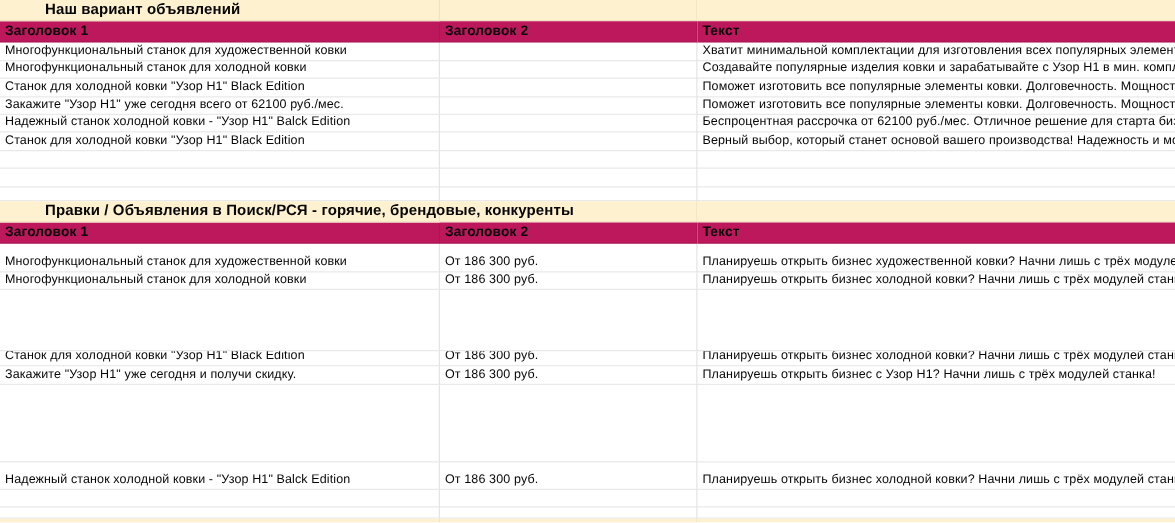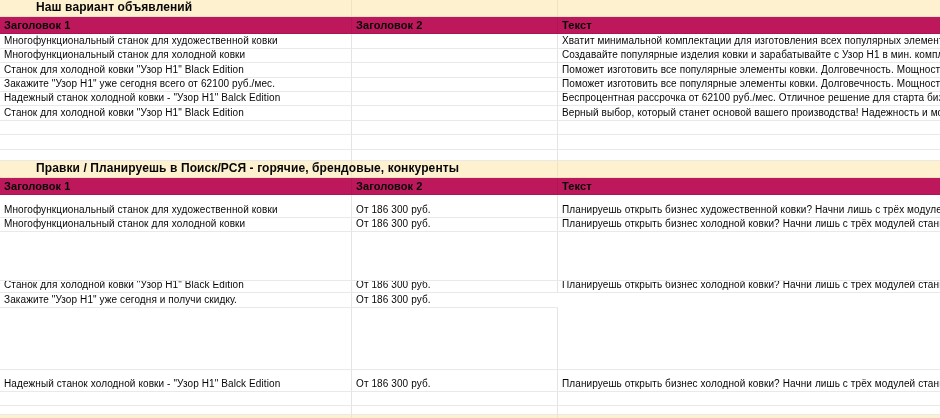--- a/index.html
+++ b/index.html
@@ -102,21 +102,21 @@
       <div class="cell" style="width: 352px;"></div>
       <div class="cell" style="width: 206px;"></div>
       <div class="cell" style="width: 382px;"></div>
     </div>
     <div class="row row--data" style="height: 11px;">
       <div class="cell" style="width: 352px;"></div>
       <div class="cell" style="width: 206px;"></div>
       <div class="cell" style="width: 382px;"></div>
     </div>
     <div class="row row--section" style="height: 17px;">
-      <div class="cell cell--spill" style="width: 352px;">Правки / Планируешь в Поиск/РСЯ - горячие, брендовые, конкуренты</div>
+      <div class="cell cell--spill" style="width: 352px;">Правки / Объявления в Поиск/РСЯ - горячие, брендовые, конкуренты</div>
       <div class="cell" style="width: 206px;"></div>
       <div class="cell" style="width: 382px;"></div>
     </div>
     <div class="row row--colhdr" style="height: 17px;">
       <div class="cell" style="width: 352px;">Заголовок 1</div>
       <div class="cell" style="width: 206px;">Заголовок 2</div>
       <div class="cell" style="width: 382px;">Текст</div>
     </div>
     <div class="row row--data" style="height: 23px;">
       <div class="cell" style="width: 352px;">Многофункциональный станок для художественной ковки</div>
@@ -134,20 +134,21 @@
       <div class="cell" style="width: 382px;"></div>
     </div>
     <div class="row row--data" style="height: 12px;">
       <div class="cell" style="width: 352px;">Станок для холодной ковки "Узор Н1" Black Edition</div>
       <div class="cell" style="width: 206px;">От 186 300 руб.</div>
       <div class="cell" style="width: 382px;">Планируешь открыть бизнес холодной ковки? Начни лишь с трёх модулей станка!</div>
     </div>
     <div class="row row--data" style="height: 15px;">
       <div class="cell" style="width: 352px;">Закажите "Узор Н1" уже сегодня и получи скидку.</div>
       <div class="cell" style="width: 206px;">От 186 300 руб.</div>
+      <div class="cell" style="width: 382px;">Планируешь открыть бизнес с Узор Н1? Начни лишь с трёх модулей станка!</div>
     </div>
     <div class="row row--data" style="height: 62px;">
       <div class="cell" style="width: 352px;"></div>
       <div class="cell" style="width: 206px;"></div>
       <div class="cell" style="width: 382px;"></div>
     </div>
     <div class="row row--data" style="height: 22px;">
       <div class="cell" style="width: 352px;">Надежный станок холодной ковки - "Узор Н1" Balck Edition</div>
       <div class="cell" style="width: 206px;">От 186 300 руб.</div>
       <div class="cell" style="width: 382px;">Планируешь открыть бизнес холодной ковки? Начни лишь с трёх модулей станка!</div>

